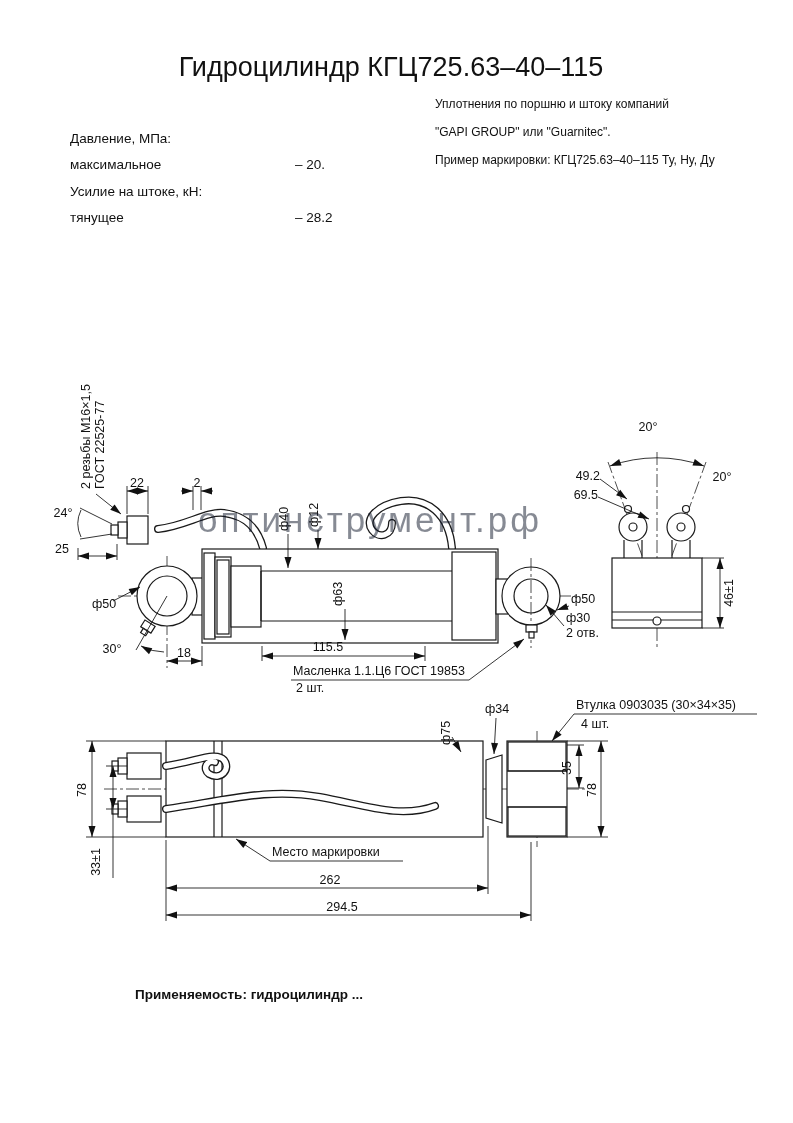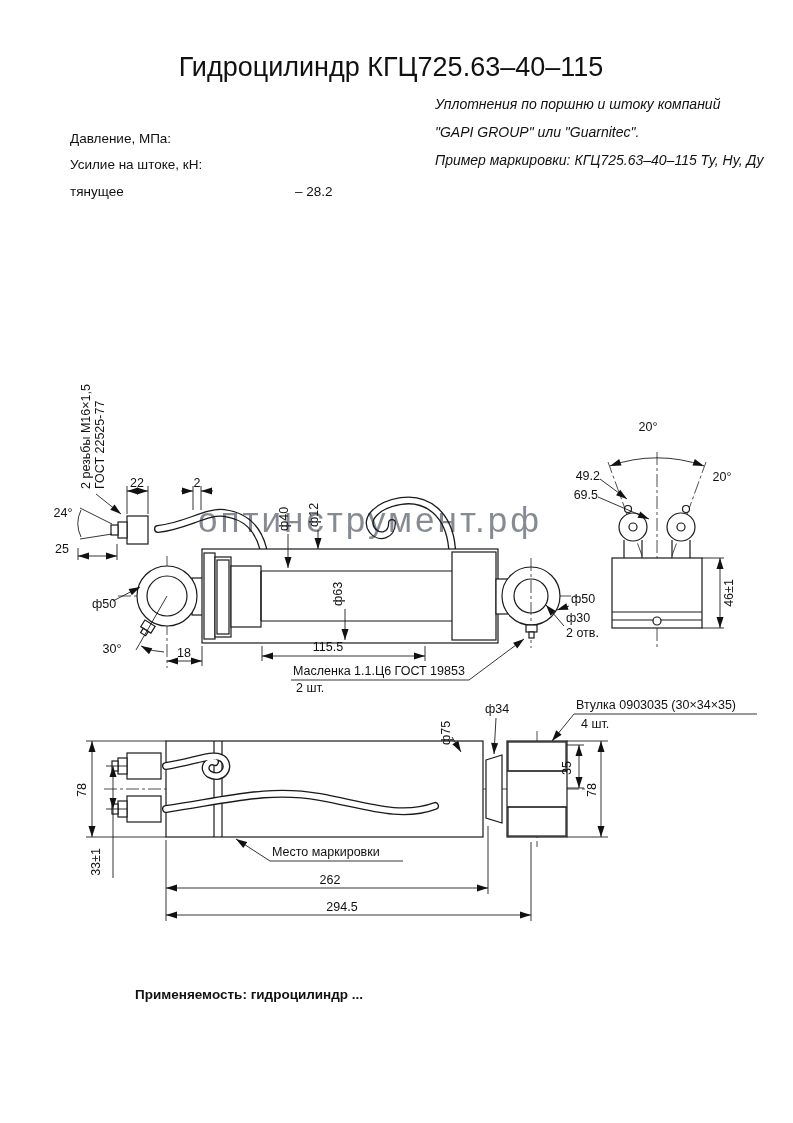--- a/index.html
+++ b/index.html
@@ -1,21 +1,21 @@
 <!DOCTYPE html>
 <html><head>
 <meta charset="utf-8">
 <style>
   * { margin:0; padding:0; box-sizing:border-box; }
   html,body { background:#fff; }
   .sheet { position:relative; width:782px; height:1123px; background:#fff;
            font-family:"Liberation Sans", sans-serif; color:#111; overflow:hidden; }
   .title { position:absolute; top:52px; left:0; width:100%; text-align:center;
            font-size:27px; font-weight:500; letter-spacing:0; }
-  .notes { position:absolute; left:435px; top:90px; font-size:14px; line-height:28px; white-space:nowrap;font-style:italic; }
+  .notes { position:absolute; left:435px; top:90px; font-size:12px; line-height:28px; white-space:nowrap; }
   .specs { position:absolute; left:70px; top:126px; font-size:13.5px; line-height:26.3px; width:300px; }
   .specs .row { position:relative; white-space:nowrap; }
   .specs .val { position:absolute; left:225px; }
   .footer { position:absolute; left:135px; top:987px; font-size:13.5px; white-space:nowrap;font-weight:bold; }
   .watermark { position:absolute; left:198px; top:500px; font-size:35px; color:#0f172a;
                opacity:.5; letter-spacing:3px; white-space:nowrap; pointer-events:none; }
   svg.draw { position:absolute; left:0; top:0; }
   svg text { font-family:"Liberation Sans", sans-serif; }
   .t  { font-size:12.5px; fill:#111; stroke:none; }
   .cl { stroke:#222; stroke-width:.8; stroke-dasharray:13 3 3 3; fill:none; }
@@ -33,20 +33,24 @@
   <div class="title">Гидроцилиндр КГЦ725.63–40–115</div>
 
   <div class="notes">
     <div>Уплотнения по поршню и штоку компаний</div>
     <div>"GAPI GROUP" или "Guarnitec".</div>
     <div>Пример маркировки: КГЦ725.63–40–115 Ту, Ну, Ду</div>
   </div>
 
   <div class="specs">
     <div class="row"><span>Давление, МПа:</span></div>
+    <div class="row">
+      <span>максимальное</span>
+      <span class="val">– 20.</span>
+    </div>
     <div class="row"><span>Усилие на штоке, кН:</span></div>
     <div class="row">
       <span>тянущее</span>
       <span class="val">– 28.2</span>
     </div>
   </div>
 
   <svg class="draw" width="793" height="1123" viewBox="0 0 793 1123">
     <defs>
       <pattern id="h45" width="6" height="6" patternUnits="userSpaceOnUse" patternTransform="rotate(45)">

